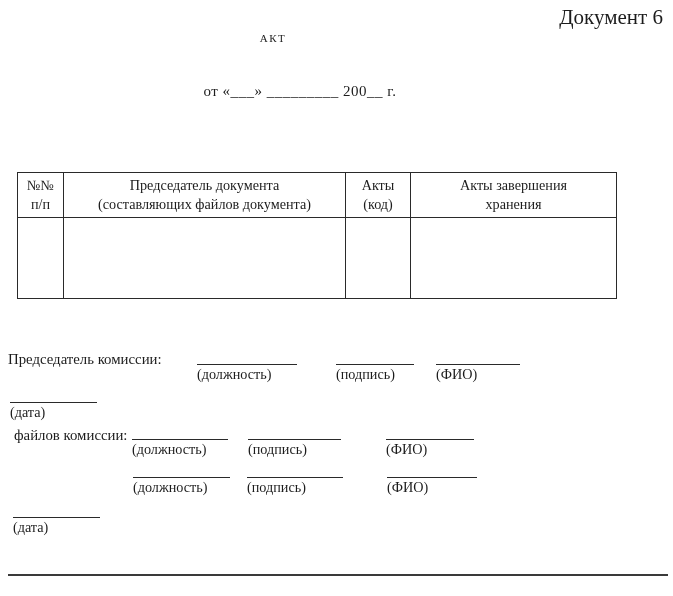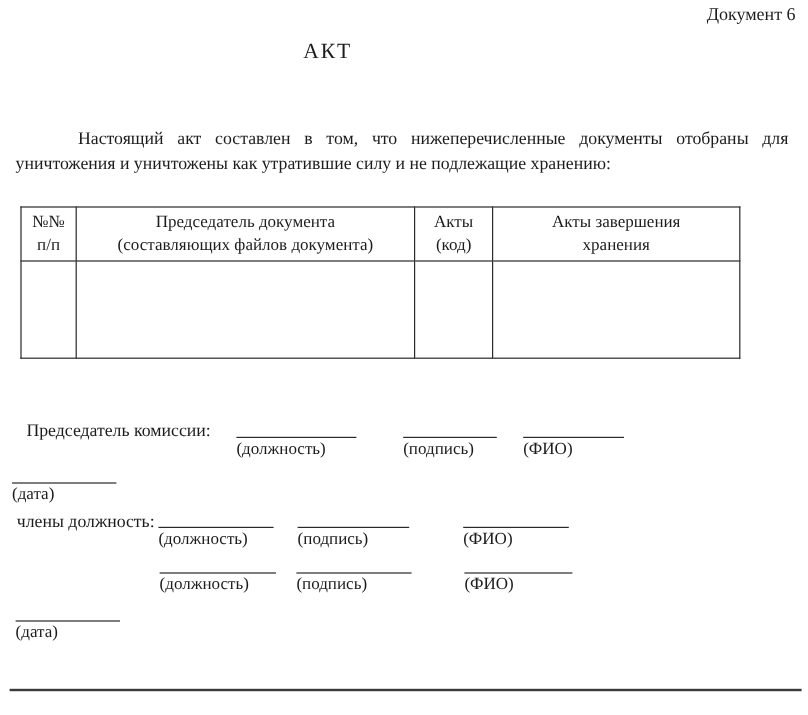--- a/index.html
+++ b/index.html
@@ -1,43 +1,43 @@
 <!DOCTYPE html>
 <html><head>
 <meta charset="utf-8">
 <style>
   html,body{margin:0;padding:0;background:#ffffff;}
   .page{
     position:relative;width:673px;height:596px;background:#ffffff;
     font-family:"Liberation Serif","DejaVu Serif",serif;color:#1c1c1c;overflow:hidden;
   }
-  .doc-label{position:absolute;top:5px;right:10px;font-size:15px;}
-  .title-act{position:absolute;top:32px;left:0;width:546px;text-align:center;font-size:18px;letter-spacing:1.5px;font-family:Liberation Serif, serif;}
+  .doc-label{position:absolute;top:5px;right:10px;font-size:21px;}
+  .title-act{position:absolute;top:32px;left:0;width:546px;text-align:center;font-size:11px;letter-spacing:1.5px;font-family:Liberation Serif, serif;}
   .title-sub{position:absolute;top:56px;left:0;width:536px;text-align:center;font-size:15px;letter-spacing:.5px;}
   .date-line{position:absolute;top:83px;left:0;width:600px;text-align:center;font-size:15px;letter-spacing:.5px;}
   .intro{position:absolute;top:106px;left:13px;width:644px;margin:0;font-size:14.8px;line-height:1.42;text-align:justify;text-indent:52px;}
   .doc-table{position:absolute;top:172px;left:17px;width:600px;border-collapse:collapse;table-layout:fixed;}
   .doc-table th,.doc-table td{border:1.6px solid #2a2a2a;font-weight:normal;font-size:14.2px;line-height:1.35;padding:3px 2px;text-align:center;vertical-align:top;}
   .doc-table tbody td{height:74px;}
   .caption{position:absolute;font-size:14.8px;white-space:nowrap;}
   .blank{position:absolute;font-size:14.2px;}
   .blank .rule{display:block;height:13px;border-bottom:1.4px solid #2a2a2a;}
   .blank .sub{display:inline-block;padding-top:1px;white-space:nowrap;}
   .footer-note{position:absolute;top:542px;left:14px;font-size:14.8px;white-space:nowrap;}
   .bottom-rule{position:absolute;top:574px;left:8px;width:660px;border-top:2px solid #3a3a3a;}
 </style>
 </head>
 <body>
 
 <div class="page">
 
   <div class="doc-label">Документ 6</div>
   <div class="title-act">АКТ</div>
+  <div class="date-line">от  «___» _________ 200__ г.</div>
 
-  <p class="intro">Настоящий акт составлен в том, что нижеперечисленные документы отобраны для уничтожения и уничтожены как утратившие силу и не подлежащие хранению:</p>
 
   <table class="doc-table">
     <colgroup>
       <col style="width:46px">
         <col style="width:282px">
         <col style="width:65px">
         <col>
     </colgroup>
     <thead>
       <tr>
@@ -62,40 +62,40 @@
     <tbody>
       <tr>
         <td></td>
         <td></td>
         <td></td>
         <td></td>
       </tr>
     </tbody>
   </table>
 
-  <div class="caption" style="left:22px;top:351px;">Председатель комиссии:</div>
+  <div class="caption" style="left:8px;top:351px;">Председатель комиссии:</div>
   <div class="blank" style="left:197px;top:351px;width:100px;">
     <span class="rule"></span>
     <span class="sub">(должность)</span>
   </div>
   <div class="blank" style="left:336px;top:351px;width:78px;">
     <span class="rule"></span>
     <span class="sub">(подпись)</span>
   </div>
   <div class="blank" style="left:436px;top:351px;width:84px;">
     <span class="rule"></span>
     <span class="sub">(ФИО)</span>
   </div>
 
   <div class="blank" style="left:10px;top:389px;width:87px;">
     <span class="rule"></span>
     <span class="sub">(дата)</span>
   </div>
 
-  <div class="caption" style="left:14px;top:427px;">члены должность:</div>
+  <div class="caption" style="left:14px;top:427px;">файлов комиссии:</div>
   <div class="blank" style="left:132px;top:426px;width:96px;">
     <span class="rule"></span>
     <span class="sub">(должность)</span>
   </div>
   <div class="blank" style="left:248px;top:426px;width:93px;">
     <span class="rule"></span>
     <span class="sub">(подпись)</span>
   </div>
   <div class="blank" style="left:386px;top:426px;width:88px;">
     <span class="rule"></span>

